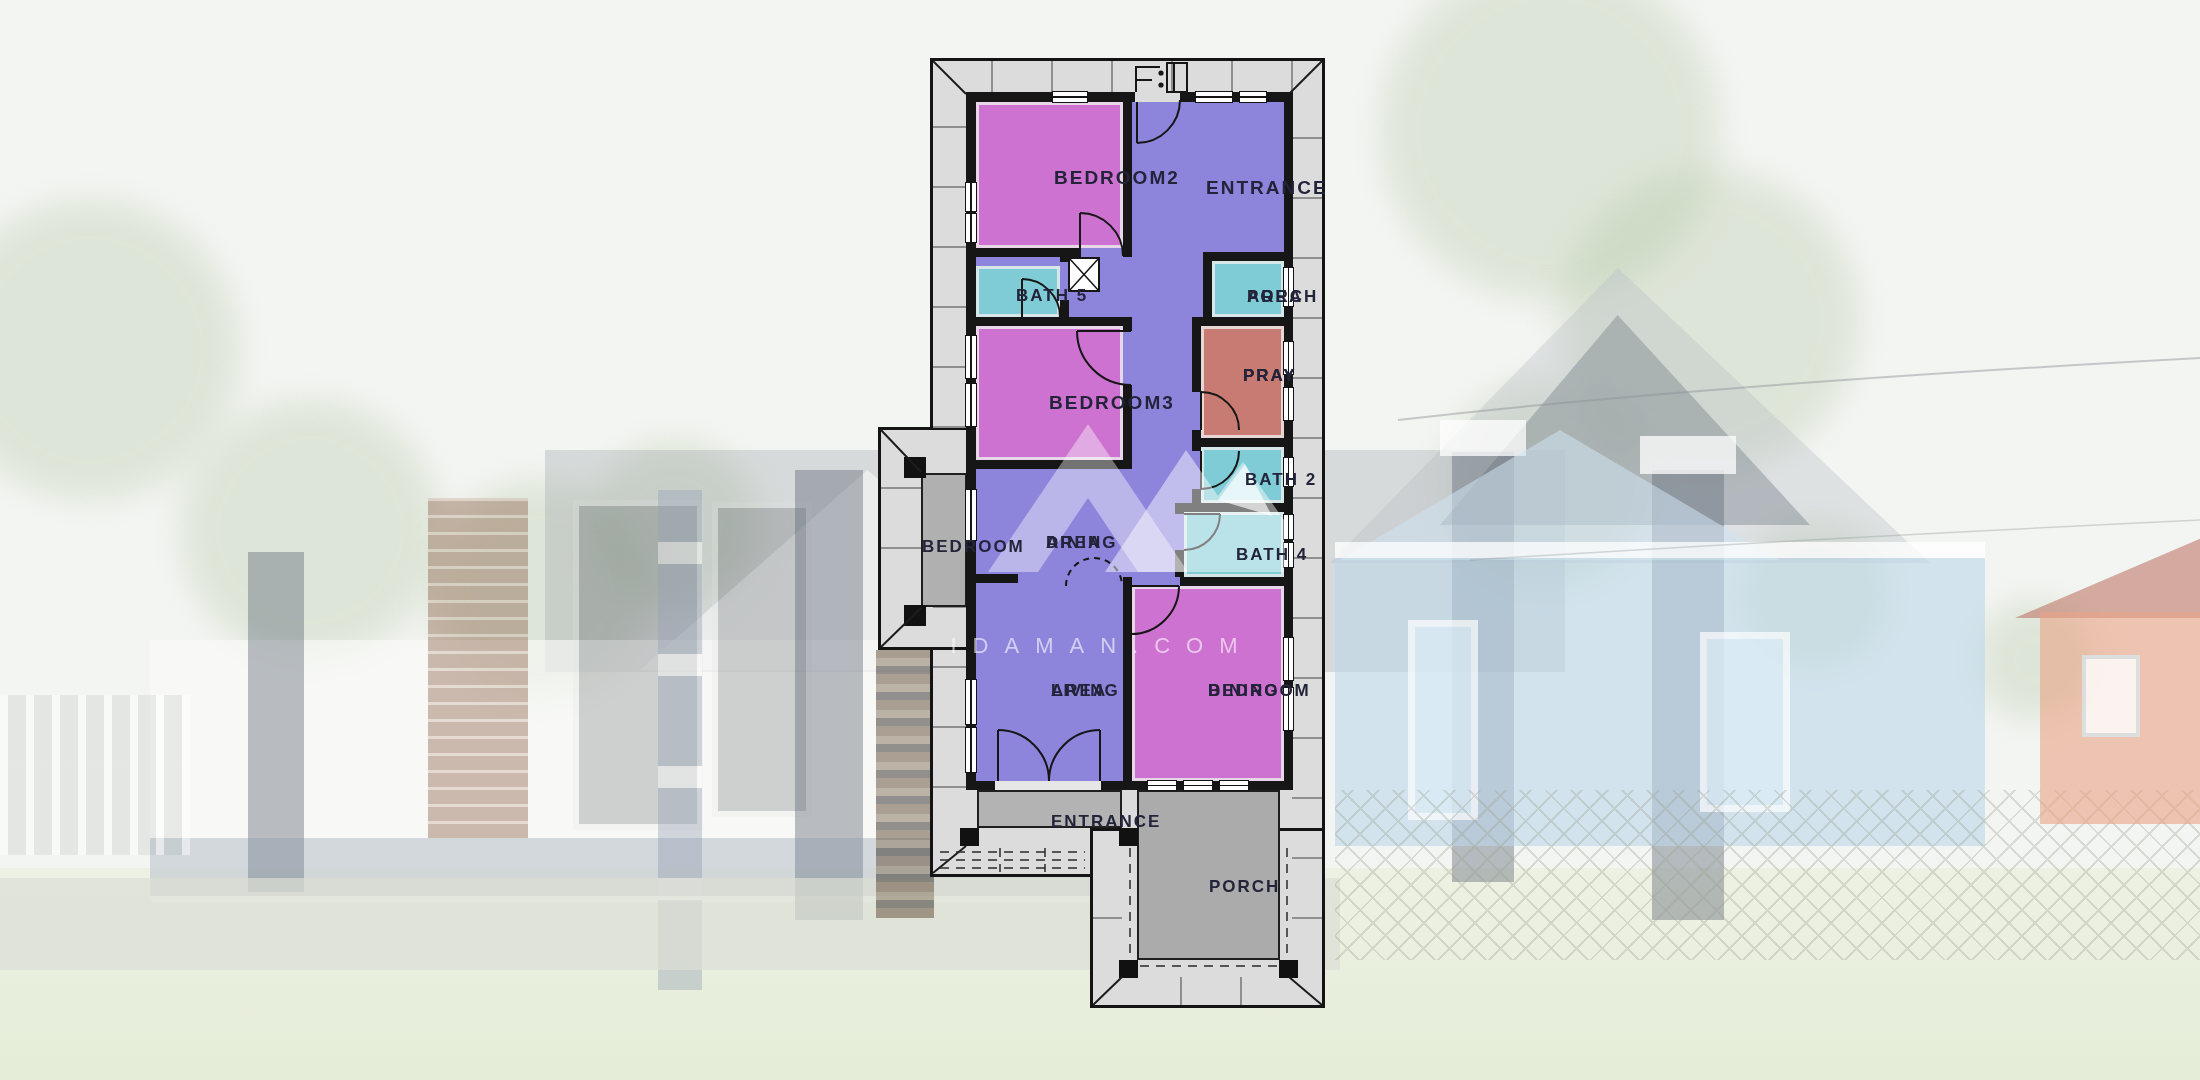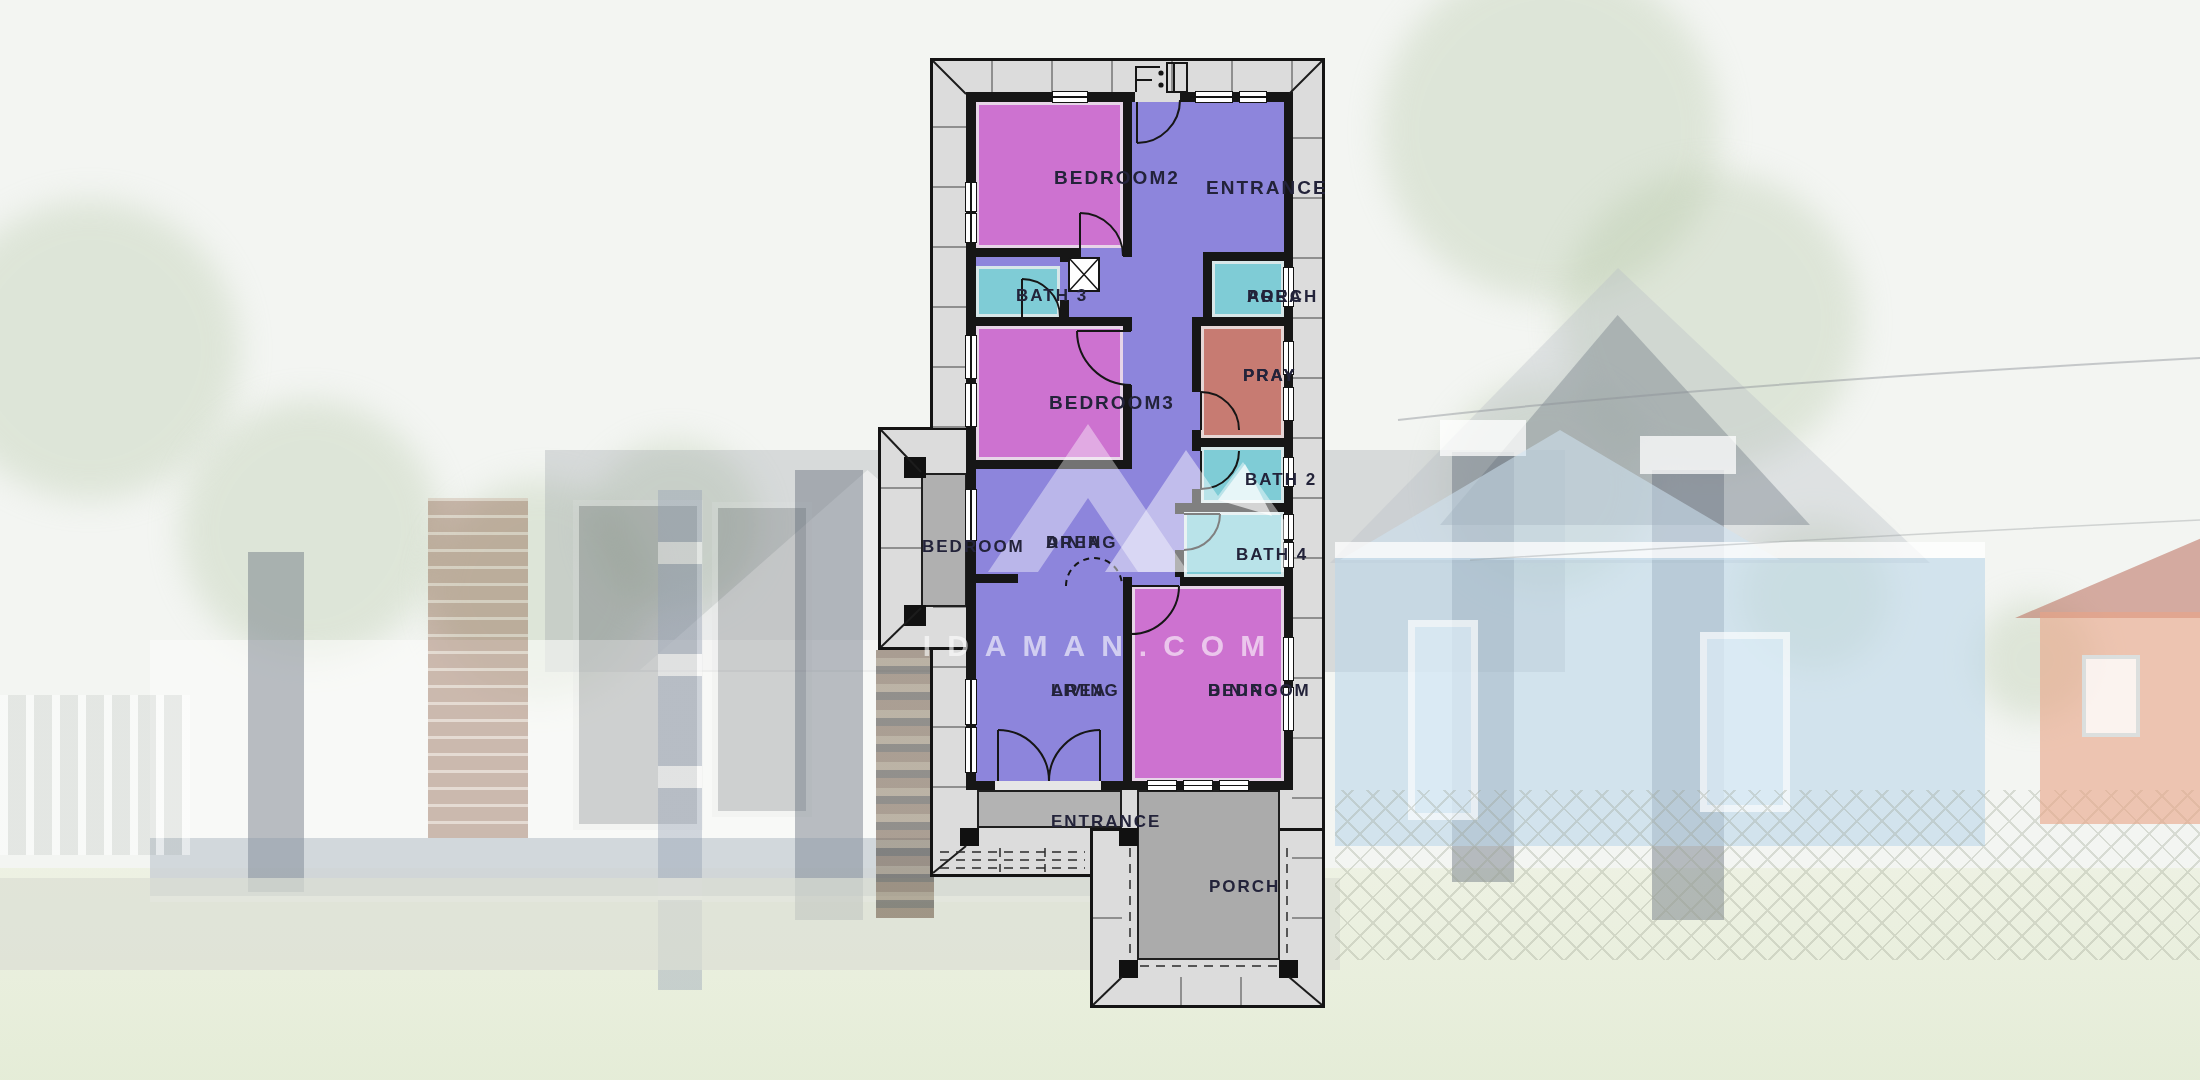--- a/index.html
+++ b/index.html
@@ -66,21 +66,21 @@
        font-size:17px;line-height:1.12;text-align:center;white-space:nowrap;font-weight:500;}
   .lbl.big{font-size:19px;}
   .lbl span{position:static;display:block;font-weight:bold;}
 
   svg.linework{left:0;top:0;}
 
   
   .wm-line1{transform:translate(-50%,-50%);color:rgba(255,255,255,.66);
             font-size:66px;font-weight:700;letter-spacing:3px;white-space:nowrap;}
   .wm-line2{transform:translate(-50%,-50%);color:rgba(255,255,255,.6);
-            font-size:30px;font-weight:700;letter-spacing:16px;white-space:nowrap;}
+            font-size:22px;font-weight:400;letter-spacing:16px;white-space:nowrap;}
 </style>
 </head>
 <body>
 
 <div id="stage">
 
   <div class="bgphoto">
     <div class="grass"></div>
     <div class="tree" style="left:-60px;top:200px;width:300px;height:300px"></div>
     <div class="tree" style="left:180px;top:400px;width:260px;height:260px"></div>
@@ -277,21 +277,21 @@
     </svg>
     <div class="wm-line2" style="left:1102px;top:646px">IDAMAN.COM</div>
 
     <div class="lbl big" style="left:1054px;top:167px">
         <span>BEDROOM2</span>
       </div>
     <div class="lbl big" style="left:1206px;top:177px">
         <span>ENTRANCE</span>
       </div>
     <div class="lbl" style="left:1016px;top:286px">
-        <span>BATH 3</span>
+        <span>BATH 5</span>
       </div>
     <div class="lbl" style="left:1247px;top:287px">
         <span>PORCH</span>
         <span>AREA</span>
       </div>
     <div class="lbl big" style="left:1049px;top:392px">
         <span>BEDROOM3</span>
       </div>
     <div class="lbl" style="left:1243px;top:366px">
         <span>PRAY</span>

